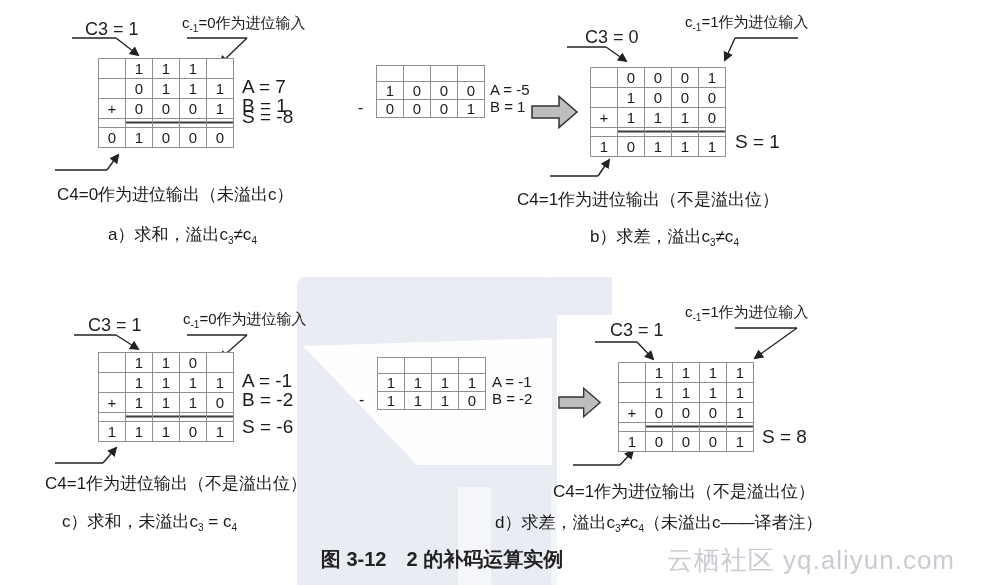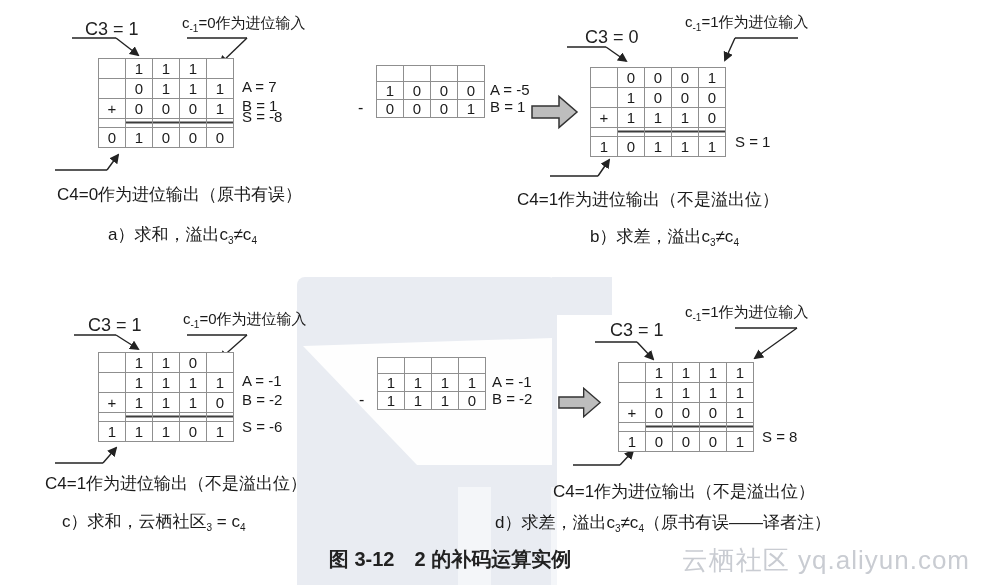--- a/index.html
+++ b/index.html
@@ -18,21 +18,21 @@
   
   table.ot{border-collapse:collapse;table-layout:fixed;position:absolute;background:#fff;}
   table.ot td{border:1px solid #8f8f8f;width:26px;height:17px;text-align:center;vertical-align:middle;
               font-size:15px;padding:0;color:#1a1a1a;}
   table.ot tr.blank td{height:15px;}
   .lbl{position:absolute;white-space:nowrap;}
   .c3{font-size:18px;color:#222;margin-left:20px;}
   .cin{font-size:15px;}
   .cout{font-size:17px;}
   .cap{font-size:17px;}
-  .row-lbl{font-size:15px;height:19px;display:flex;align-items:center;text-align:right;}
+  .row-lbl{font-size:19px;height:19px;display:flex;align-items:center;text-align:right;}
   .row-lbl17{font-size:15px;height:17px;display:flex;align-items:center;}
   .minus{font-size:16px;}
   sub{font-size:10px;}
   .title{font-size:20px;font-weight:bold;color:#222;text-align:center;}
   .wm{font-size:26px;color:#c9ccd2;text-align:right;letter-spacing:1px;}
   .band{background:#e9ecf2;}
 </style>
 </head>
 <body>
 
@@ -100,21 +100,21 @@
         <td>1</td>
         <td>0</td>
         <td>0</td>
         <td>0</td>
       </tr>
     </tbody>
       </table>
     <div class="lbl row-lbl" style="left:202px;top:72px;">A = 7</div>
     <div class="lbl row-lbl" style="left:202px;top:91px;">B = 1</div>
     <div class="lbl row-lbl" style="left:202px;top:102px;">S = -8</div>
-    <div class="lbl cout" style="left:17px;top:178px;">C4=0作为进位输出（原书有误）</div>
+    <div class="lbl cout" style="left:17px;top:178px;">C4=0作为进位输出（未溢出c）</div>
     <div class="lbl cap" style="left:68px;top:218px;"><span>a）求和，溢出c</span><sub>3</sub><span>≠c</span><sub>4</sub></div>
   </div>
 
   <div class="sec" style="left:350px;top:5px;width:632px;height:260px;">
     <svg class="arrows" width="632" height="260">
       <path class="ln" d="M217,42 H256"></path>
       <path class="ln" marker-end="url(#ah)" d="M256,42 L276,56"></path>
       <path class="ln" d="M385,33 H448"></path>
       <path class="ln" marker-end="url(#ah)" d="M385,33 L375,55"></path>
       <path class="ln" d="M200,171 H248"></path>
@@ -241,21 +241,21 @@
         <td>1</td>
         <td>0</td>
         <td>1</td>
       </tr>
     </tbody>
       </table>
     <div class="lbl row-lbl" style="left:202px;top:71px;">A = -1</div>
     <div class="lbl row-lbl" style="left:202px;top:90px;">B = -2</div>
     <div class="lbl row-lbl" style="left:202px;top:117px;">S = -6</div>
     <div class="lbl cout" style="left:5px;top:172px;">C4=1作为进位输出（不是溢出位）</div>
-    <div class="lbl cap" style="left:22px;top:210px;"><span>c）求和，云栖社区</span><sub>3</sub><span> = c</span><sub>4</sub></div>
+    <div class="lbl cap" style="left:22px;top:210px;"><span>c）求和，未溢出c</span><sub>3</sub><span> = c</span><sub>4</sub></div>
   </div>
 
   <div class="sec" style="left:350px;top:300px;width:632px;height:285px;">
     <svg class="arrows" width="632" height="285">
       <path class="ln" d="M245,42 H287"></path>
       <path class="ln" marker-end="url(#ah)" d="M287,42 L303,59"></path>
       <path class="ln" d="M385,28 H447"></path>
       <path class="ln" marker-end="url(#ah)" d="M447,28 L405,58"></path>
       <path class="ln" d="M223,165 H270"></path>
       <path class="ln" marker-end="url(#ah)" d="M270,165 L283,151"></path>
@@ -324,19 +324,19 @@
         <td>1</td>
         <td>0</td>
         <td>0</td>
         <td>0</td>
         <td>1</td>
       </tr>
     </tbody>
       </table>
     <div class="lbl row-lbl" style="left:412px;top:127px;">S = 8</div>
     <div class="lbl cout" style="left:203px;top:180px;">C4=1作为进位输出（不是溢出位）</div>
-    <div class="lbl cap" style="left:145px;top:211px;"><span>d）求差，溢出c</span><sub>3</sub><span>≠c</span><sub>4</sub><span>（原书有误——译者注）</span></div>
+    <div class="lbl cap" style="left:145px;top:211px;"><span>d）求差，溢出c</span><sub>3</sub><span>≠c</span><sub>4</sub><span>（未溢出c——译者注）</span></div>
   </div>
 
-  <div class="abs title" style="left:250px;top:546px;width:400px;">图 3-12　2 的补码运算实例</div>
-  <div class="abs wm" style="left:590px;top:543px;width:380px;">云栖社区 yq.aliyun.com</div>
+  <div class="abs title" style="left:242px;top:546px;width:400px;">图 3-12　2 的补码运算实例</div>
+  <div class="abs wm" style="left:575px;top:543px;width:380px;">云栖社区 yq.aliyun.com</div>
 
 </div>
 
 </body></html>

